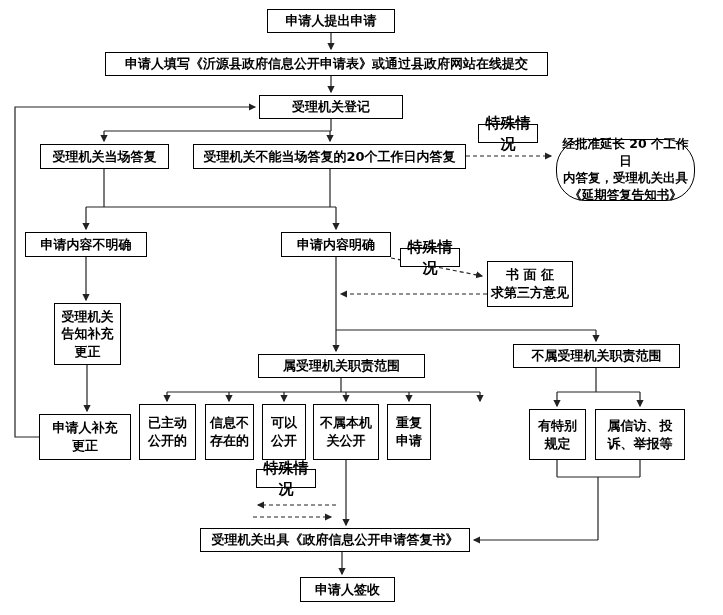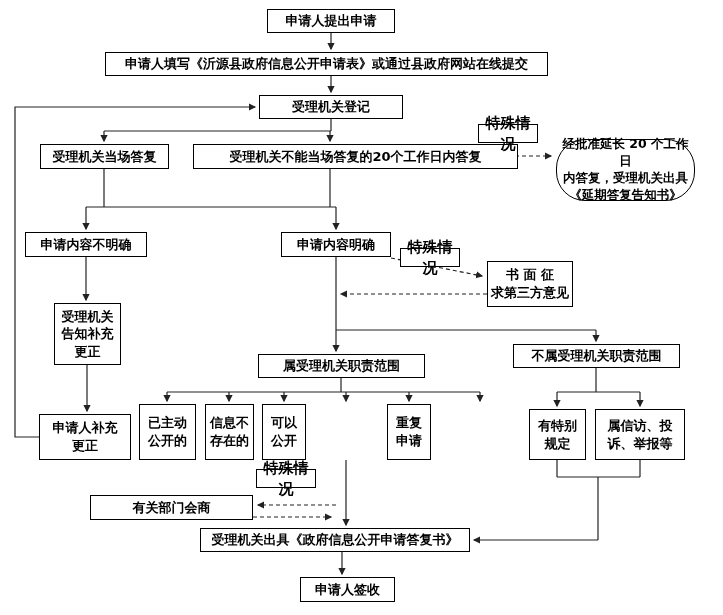--- a/index.html
+++ b/index.html
@@ -86,21 +86,21 @@
   </svg>
 
   <div class="node" style="left:267px;top:9px;width:128px;height:24px">申请人提出申请</div>
 
   <div class="node" style="left:105px;top:52px;width:443px;height:24px">申请人填写《沂源县政府信息公开申请表》或通过县政府网站在线提交</div>
 
   <div class="node" style="left:259px;top:95px;width:144px;height:24px">受理机关登记</div>
 
   <div class="node" style="left:40px;top:144px;width:129px;height:25px">受理机关当场答复</div>
 
-  <div class="node" style="left:193px;top:144px;width:325px;height:25px">受理机关不能当场答复的20个工作日内答复</div>
+  <div class="node" style="left:193px;top:144px;width:273px;height:25px">受理机关不能当场答复的20个工作日内答复</div>
 
   <div class="node small" style="left:478px;top:124px;width:60px;height:19px">特殊情况</div>
 
   <div class="node tall" style="left:556px;top:139px;width:139px;height:62px">经批准延长 20 个工作日
 内答复，受理机关出具
 《延期答复告知书》</div>
 
   <div class="node" style="left:25px;top:232px;width:122px;height:25px">申请内容不明确</div>
 
   <div class="node" style="left:281px;top:232px;width:110px;height:25px">申请内容明确</div>
@@ -123,32 +123,33 @@
 
   <div class="node" style="left:139px;top:404px;width:57px;height:56px">已主动
 公开的</div>
 
   <div class="node" style="left:205px;top:404px;width:49px;height:56px">信息不
 存在的</div>
 
   <div class="node" style="left:262px;top:404px;width:44px;height:56px">可以
 公开</div>
 
+  <div class="node" style="left:313px;top:404px;width:66px;height:56px">不属本机
+关公开</div>
 
   <div class="node" style="left:387px;top:404px;width:44px;height:56px">重复
 申请</div>
 
 
   <div class="node" style="left:595px;top:409px;width:90px;height:51px">属信访、投
 诉、举报等</div>
 
   <div class="node" style="left:529px;top:409px;width:57px;height:51px">有特别
 规定</div>
 
   <div class="node small" style="left:256px;top:469px;width:60px;height:19px">特殊情况</div>
 
-  <div class="node" style="left:90px;top:495px;width:163px;height:25px">有关部门会商</div>
 
   <div class="node" style="left:200px;top:528px;width:270px;height:24px">受理机关出具《政府信息公开申请答复书》</div>
 
   <div class="node" style="left:300px;top:577px;width:95px;height:25px">申请人签收</div>
 
 </div>
 
 </body></html>

